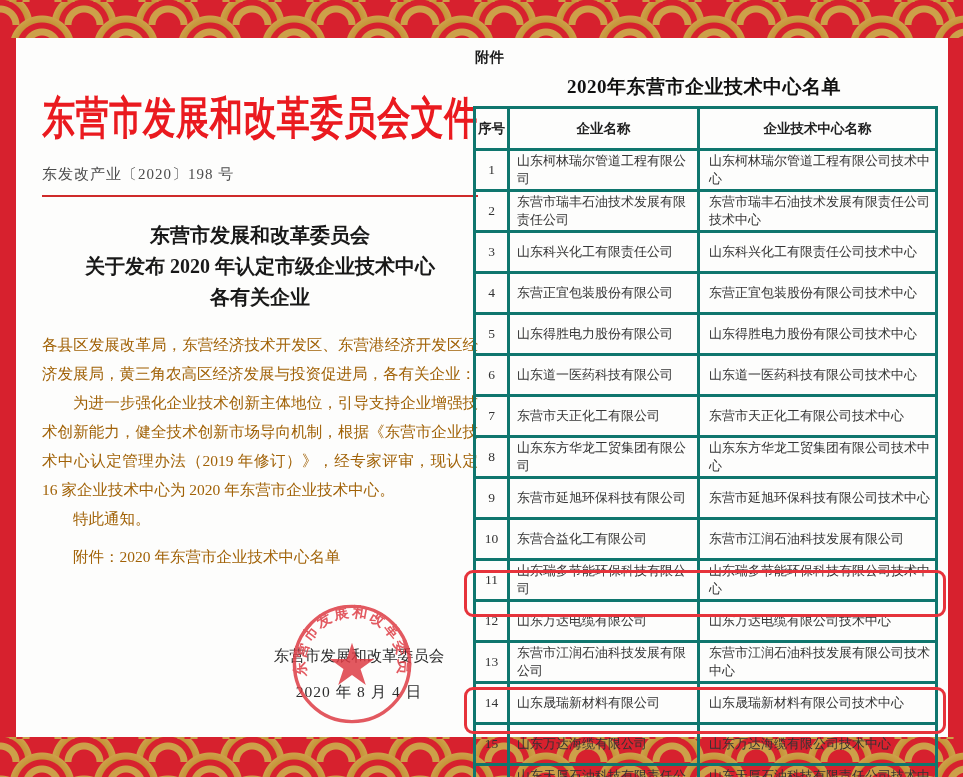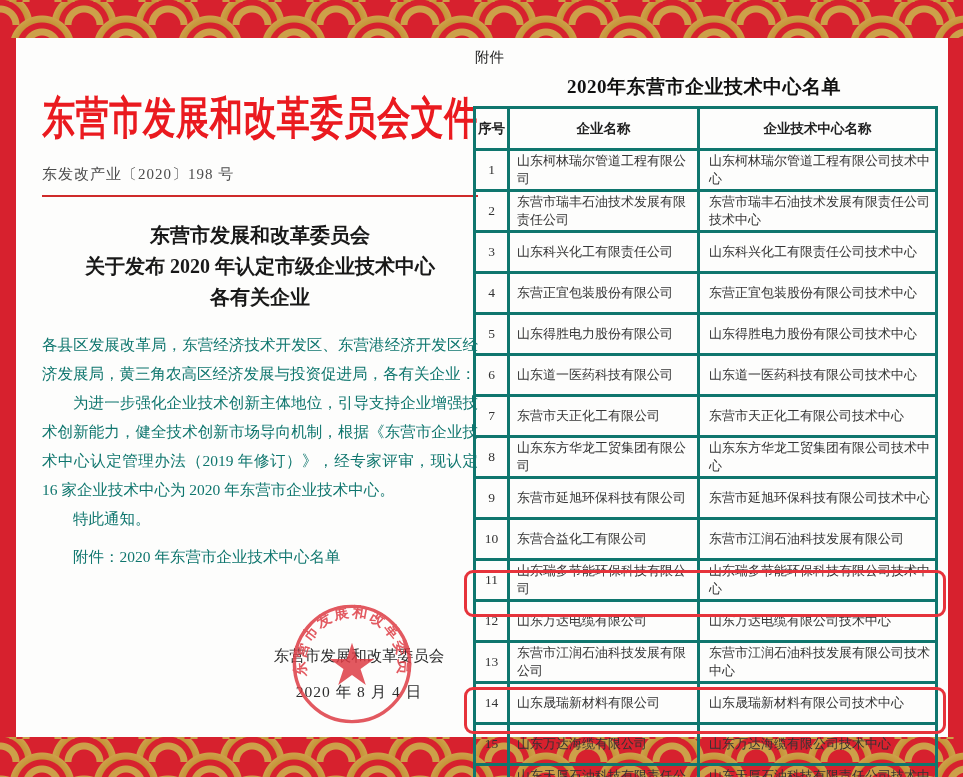--- a/index.html
+++ b/index.html
@@ -16,35 +16,35 @@
   .deco-bottom{bottom:0;height:40px;}
   .paper{position:absolute;left:16px;top:38px;width:932px;height:699px;background:#fdfdfc;}
 
   
   .left-doc{position:absolute;left:26px;top:0;width:436px;}
   .letterhead{margin-top:50px;font-size:33px;font-weight:bold;color:#ea1a1f;text-align:center;
               transform:scaleY(1.35);transform-origin:center top;white-space:nowrap;letter-spacing:.5px;}
   .doc-number{margin-top:32px;text-align:left;font-size:15px;color:#4c4c4c;letter-spacing:1px;}
   .red-rule{margin-top:11px;height:2px;background:#cf2a2a;}
   .notice-title{margin-top:23px;text-align:center;font-size:20px;font-weight:bold;color:#181818;line-height:31px;}
-  .body-text{margin-top:17px;font-size:15.5px;color:#0f766e;line-height:29px;text-align:justify;}
+  .body-text{margin-top:17px;font-size:15.5px;color:#a16207;line-height:29px;text-align:justify;}
   .para{margin:0;text-indent:2em;}
   .para:first-child{text-indent:0;}
   .para.attach-note{margin-top:9px;}
 
   .signature-block{position:absolute;left:240px;top:608px;width:206px;text-align:center;
                    font-size:15.5px;color:#2c2c2c;}
   .sig-date{margin-top:15px;letter-spacing:1px;}
   .seal{position:absolute;left:272px;top:562px;opacity:.84;}
   .seal circle{fill:none;stroke:#de3a43;stroke-width:3.2;}
   .seal path.star{fill:#de3a43;stroke:none;}
   .seal text{fill:#de3a43;font-size:14px;font-weight:bold;letter-spacing:2px;}
 
   
-  .attach-label{position:absolute;left:459px;top:10px;font-size:14.5px;font-weight:normal;color:#1e1e1e;}
+  .attach-label{position:absolute;left:459px;top:10px;font-size:14.5px;font-weight:bold;color:#1e1e1e;}
   .table-title{position:absolute;left:457px;top:36px;width:462px;text-align:center;
                font-size:19px;font-weight:bold;color:#101010;letter-spacing:.5px;}
   .table-wrap{position:absolute;left:457px;top:68px;width:462px;}
   .tech-table{border-collapse:collapse;width:462px;table-layout:fixed;}
   .tech-table th,.tech-table td{border:3px solid #0f766e;overflow:hidden;}
   .tech-table th{height:37px;font-size:13.5px;font-weight:bold;color:#222;text-align:center;}
   .tech-table td{height:36px;font-size:13px;color:#333;}
   td.cell-no{text-align:center;font-size:13.5px;}
   td.cell-company{padding:0 8px 0 7px;}
   td.cell-center{padding:0 0 0 9px;}

